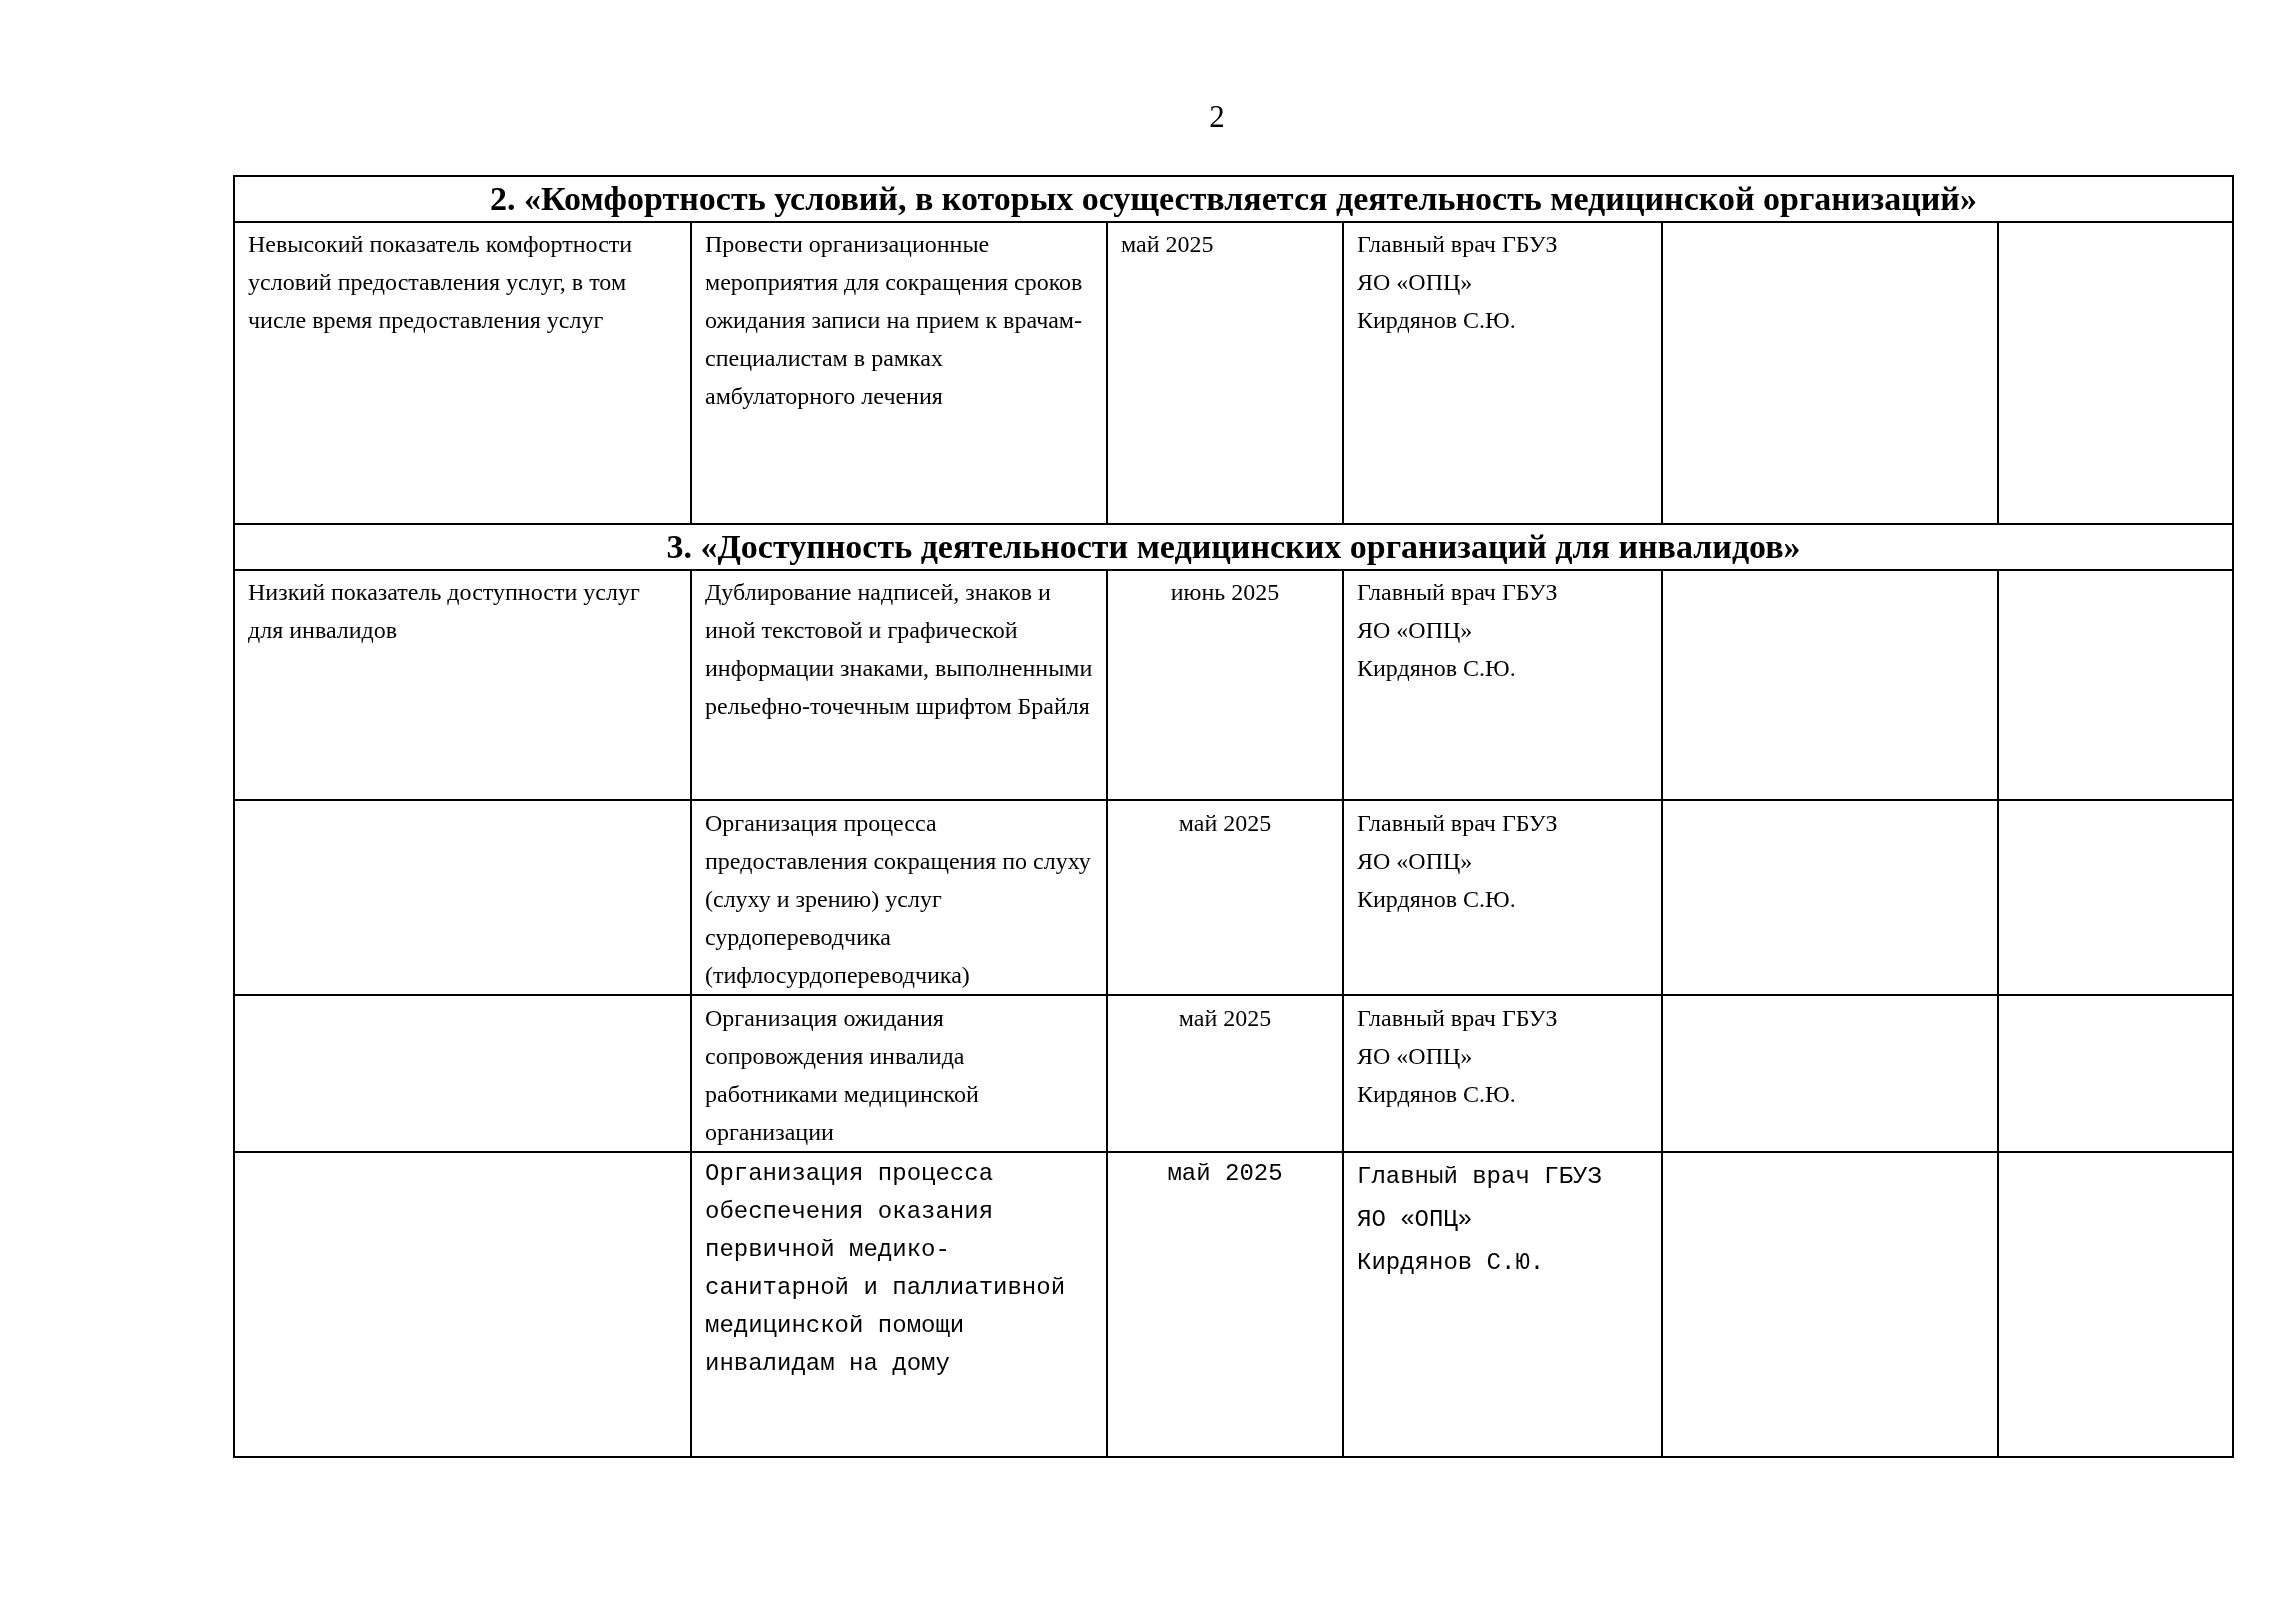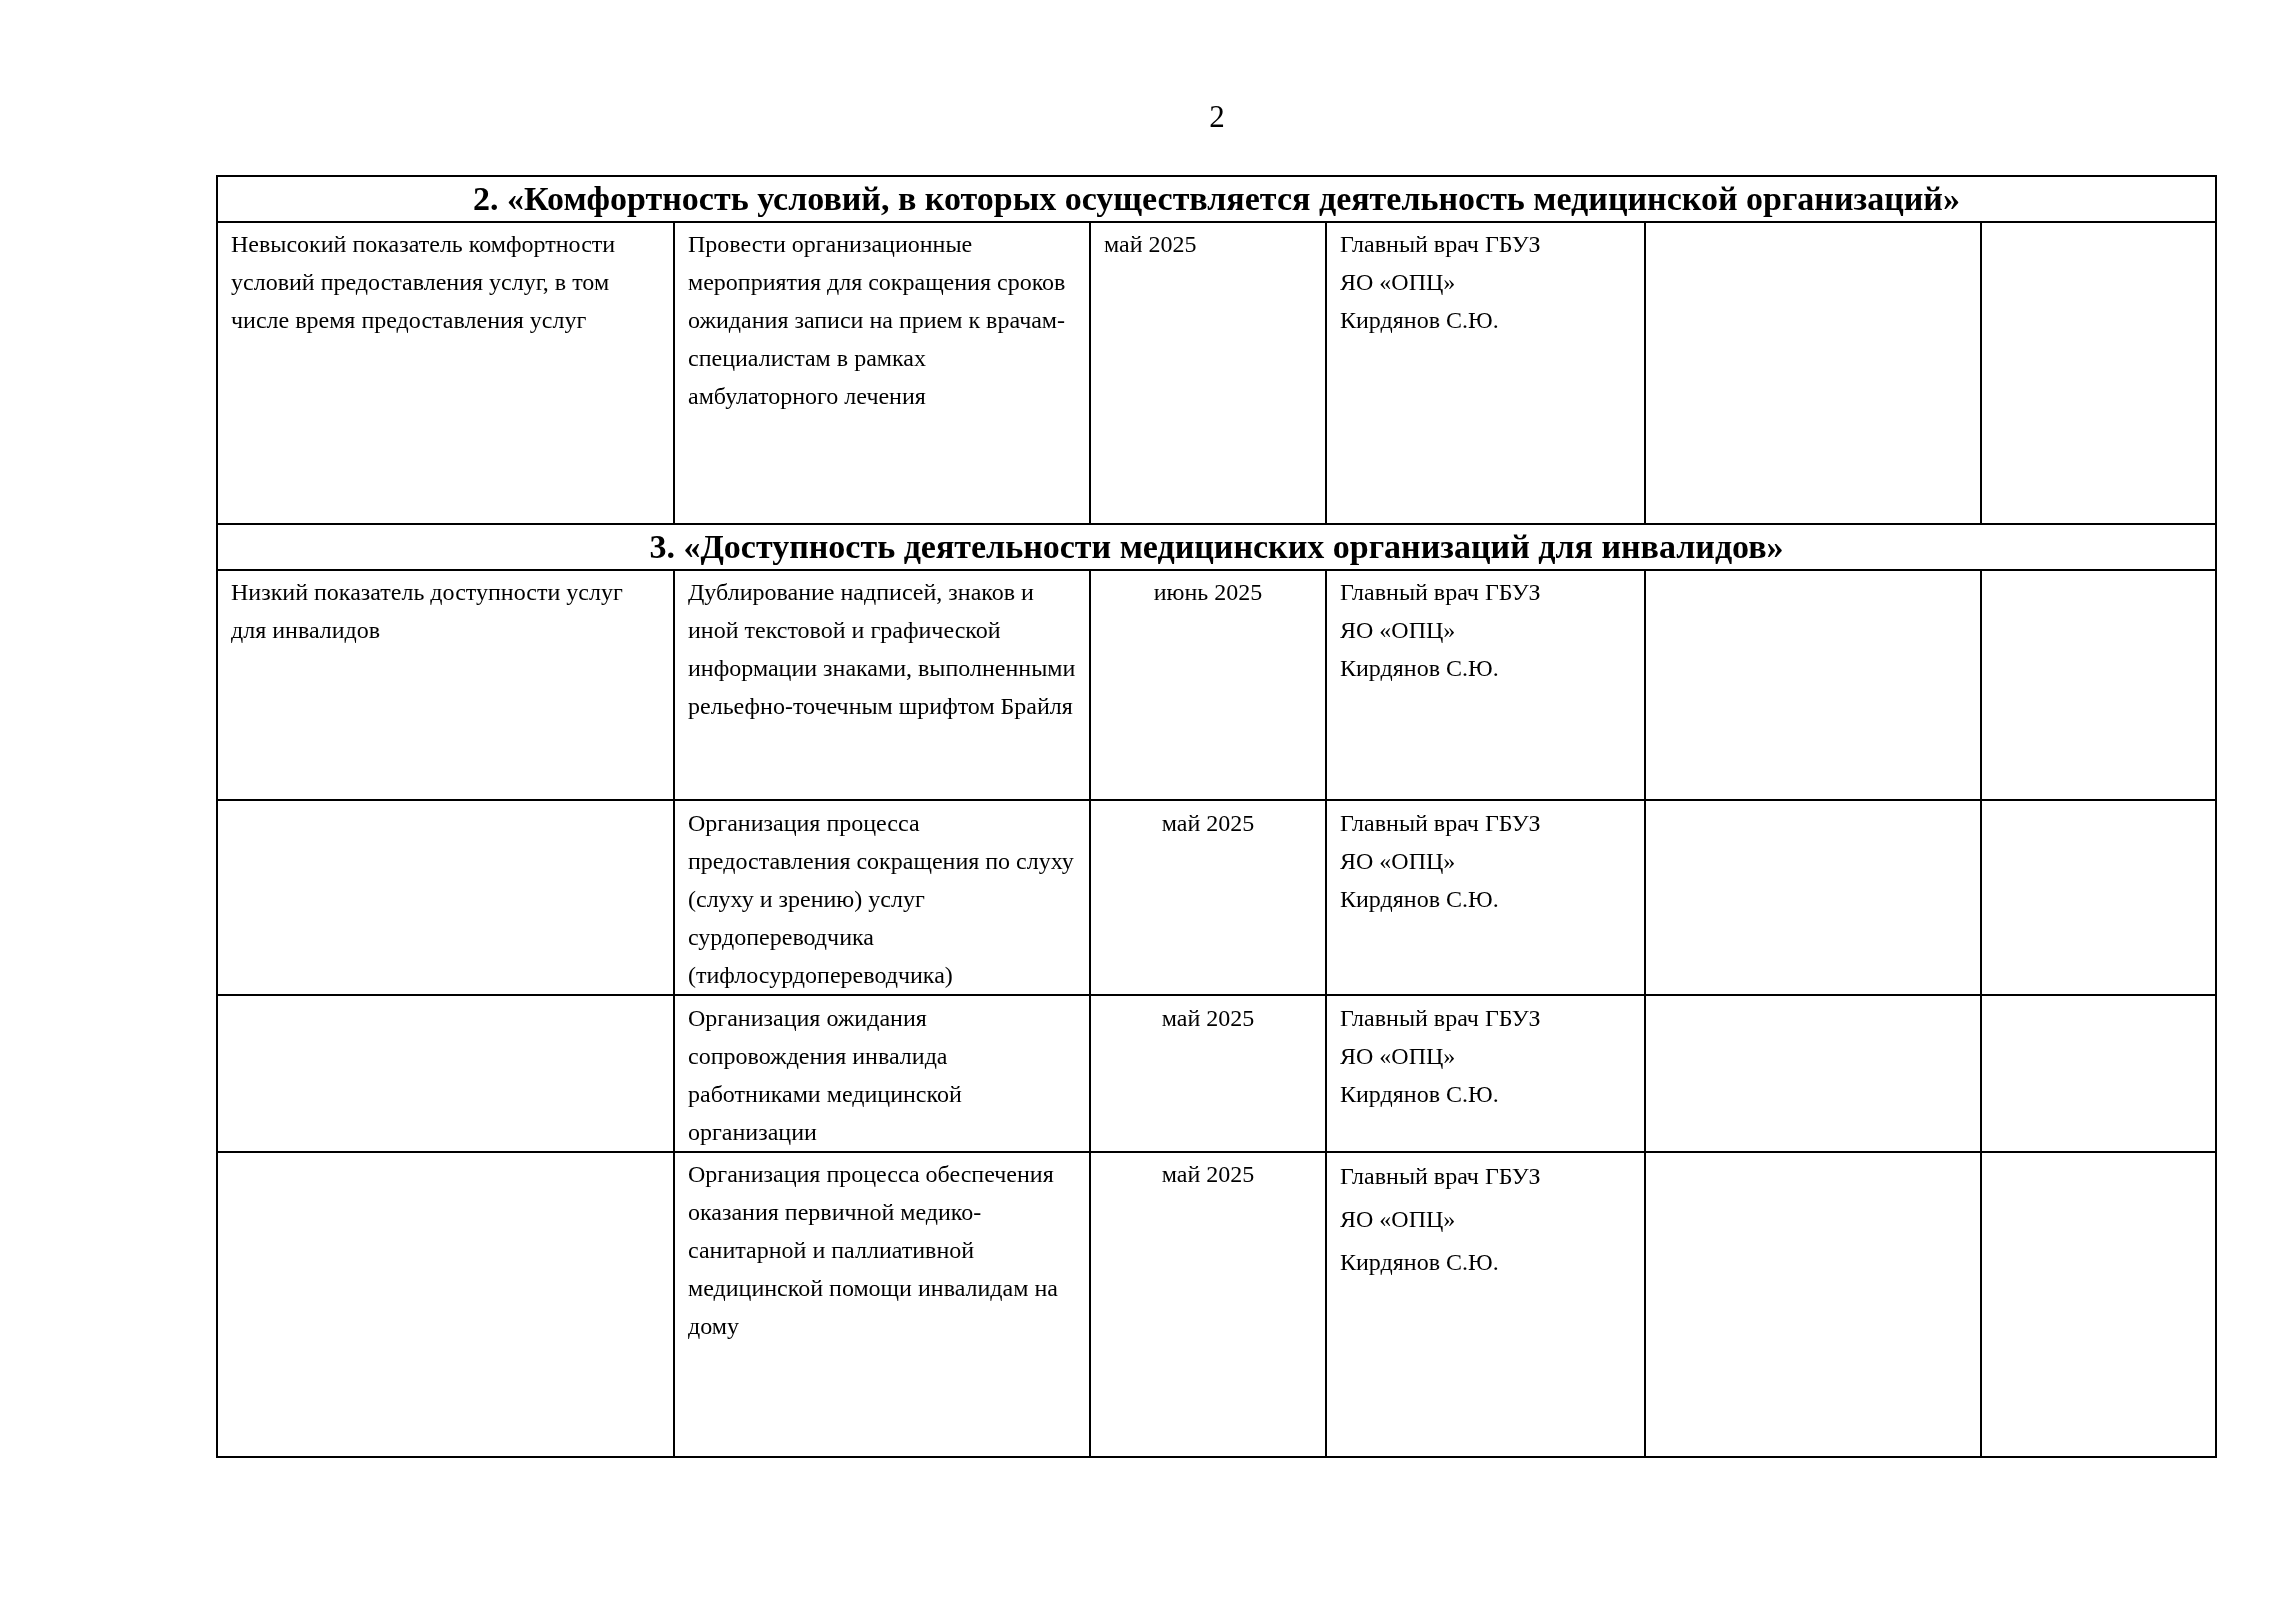--- a/index.html
+++ b/index.html
@@ -1,31 +1,31 @@
 <!DOCTYPE html>
 <html style="font-size:10.5px"><head>
 <meta charset="utf-8">
 <style>
   html, body { margin: 0; padding: 0; background: #ffffff; }
   body { width: 2295px; height: 1623px; position: relative; overflow: hidden;
          font-family: "Liberation Serif", serif; color: #000; }
   .page-number { position: absolute; top: 97px; left: 0; width: 2434px; text-align: center;
                  font-size: 31px; line-height: 39px; }
-  table { position: absolute; left: 216px; top: 175px; width: 1998px;
+  table { position: absolute; left: 233px; top: 175px; width: 1998px;
           border-collapse: collapse; table-layout: fixed; }
   td { border: 2px solid #000; vertical-align: top; padding: 2.6px 13px 0 13px;
        font-size: 24px; line-height: 38px; }
   td.section { text-align: center; font-weight: bold; font-size: 34px; line-height: 41px;
                padding: 1.3px 6.5px; border-width: 2.6px; }
   td.center { text-align: center; }
   tr.r1 td { height: 298px; }
   tr.r3a td { height: 226px; border-radius: 12px; }
   tr.r3b td { height: 188px; }
   tr.r3c td { height: 149px; }
-  tr.r3d td { height: 301px; }
+  tr.r3d td { height: 301px; font-family: Liberation Mono, monospace; }
   .resp span { display: block; }
   tr.r3d .resp span { line-height: 43px; }
 </style>
 </head>
 <body>
 
 <div class="page-number">2</div>
 
 <table>
   <colgroup>

